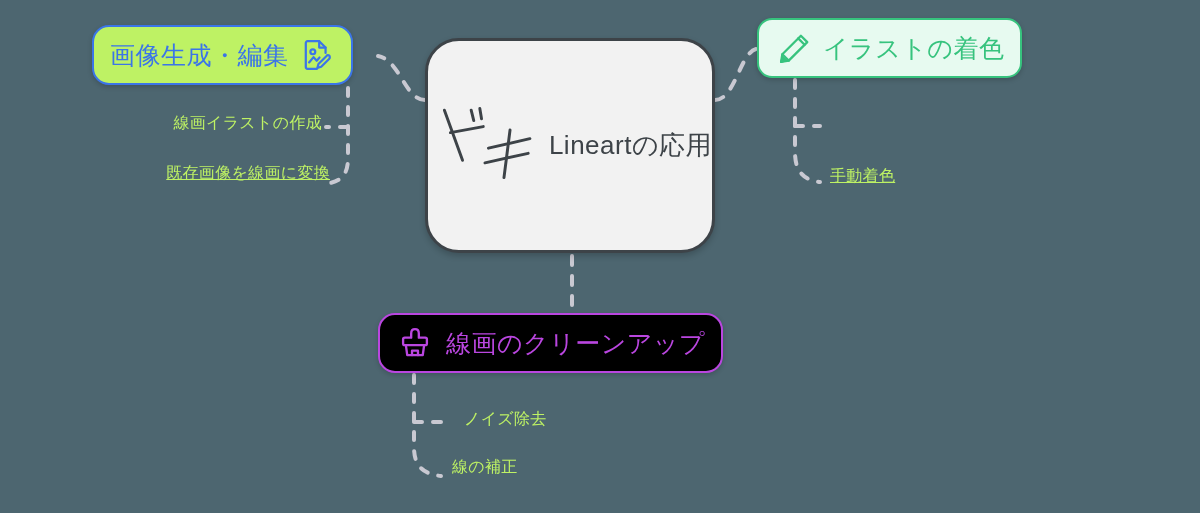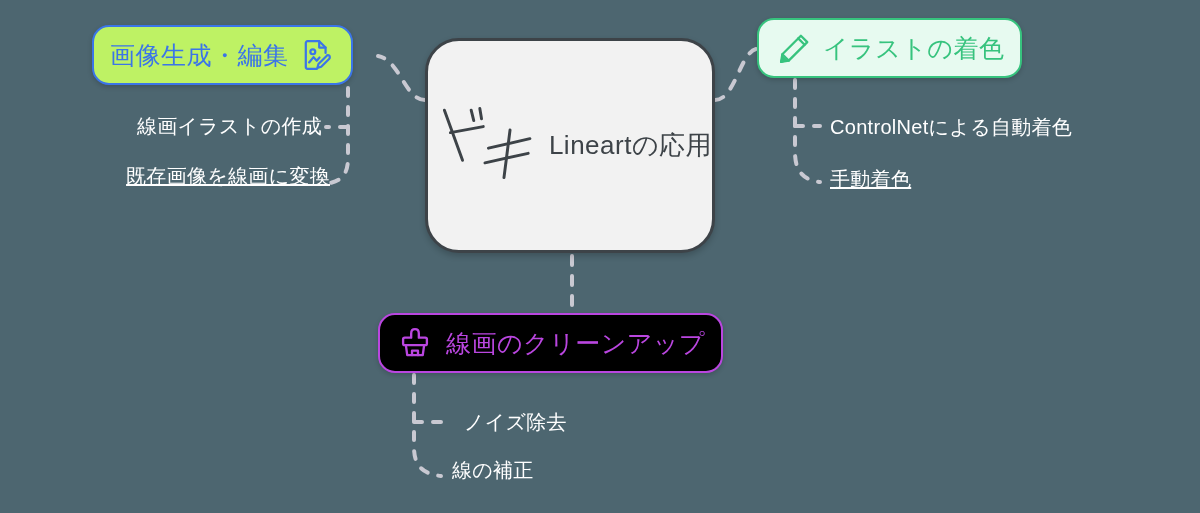--- a/index.html
+++ b/index.html
@@ -79,36 +79,37 @@
     border-color:#3b75e8;
     flex-direction:row;
   }
   #node-image .pill-label{color:#3b75e8;margin-right:8px;}
 
   
   #node-color{
     left:757px;top:18px;
     background:#e7faf0;
     border-color:#37c37e;
+    border-radius:15px;
   }
   #node-color .pill-label{color:#37c37e;margin-left:10px;}
 
   
   #node-clean{
     left:378px;top:313px;
     background:#000000;
     border-color:#ba46e0;
   }
   #node-clean .pill-label{color:#ba46e0;margin-left:12px;}
 
   
   .leaf{
     position:absolute;
-    font-size:20px;
-    color:#ffffff;
+    font-size:16px;
+    color:#bef264;
     white-space:nowrap;
     letter-spacing:.3px;
   }
   .leaf.right-align{text-align:right;}
 
   #leaf-l1{left:22px;top:113px;width:300px;}
   #leaf-l2{left:16px;top:163px;width:314px;text-decoration:underline;}
   #leaf-r1{left:830px;top:114px;}
   #leaf-r2{left:830px;top:166px;text-decoration:underline;}
   #leaf-b1{left:464px;top:409px;}
@@ -190,19 +191,18 @@
         <path d="M7.4 18l1.3 9.4h14.6L24.6 18"></path>
         <path d="M13.2 27.4v-4.2h5.6v4.2"></path>
       </svg>
     </span>
     <span class="pill-label">線画のクリーンアップ</span>
   </div>
 
   <div class="leaf right-align" id="leaf-l1">線画イラストの作成</div>
   <div class="leaf right-align" id="leaf-l2">既存画像を線画に変換</div>
 
-  <div class="leaf" id="leaf-r1">ControlNetによる自動着色</div>
   <div class="leaf" id="leaf-r2">手動着色</div>
 
   <div class="leaf" id="leaf-b1">ノイズ除去</div>
   <div class="leaf" id="leaf-b2">線の補正</div>
 
 </div>
 
 </body></html>

